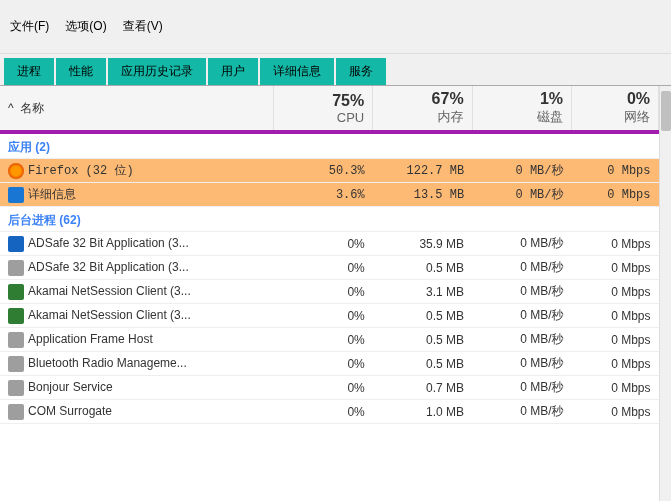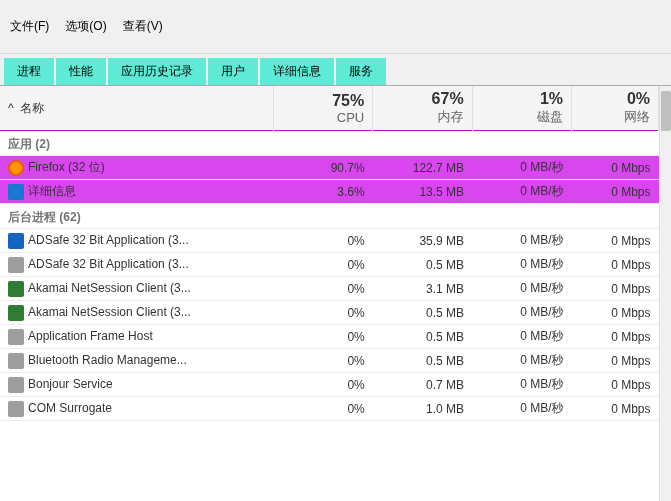--- a/index.html
+++ b/index.html
@@ -30,21 +30,21 @@
       padding: 4px 4px 0 4px;
       background: #f0f0f0;
       border-bottom: 1px solid #aaa;
     }
     .tab {
       padding: 4px 12px;
       cursor: pointer;
       font-size: 12px;
       border: 1px solid transparent;
       margin-right: 2px;
-      background: #5eead4;
+      background: #14b8a6;
       color: #000;
     }
     .tab.active {
       background: #ffffff;
       border: 2px solid #cc0000;
       border-bottom: none;
       font-weight: bold;
     }
     .main-content {
       display: flex;
@@ -56,21 +56,21 @@
       overflow-y: auto;
       overflow-x: hidden;
     }
     table {
       width: 100%;
       border-collapse: collapse;
       font-size: 12px;
     }
     thead tr {
       background: #f5f5f5;
-      border-bottom: 1px solid #a21caf;
+      border-bottom: 4px solid #a21caf;
     }
     thead th {
       padding: 4px 8px;
       text-align: right;
       font-weight: normal;
       color: #333;
       border-right: 1px solid #e0e0e0;
       white-space: nowrap;
     }
     thead th:first-child {
@@ -92,29 +92,30 @@
     tbody td {
       padding: 3px 8px;
       text-align: right;
       color: #333;
       white-space: nowrap;
     }
     tbody td:first-child {
       text-align: left;
     }
     .section-header td {
-      color: #737373;
+      color: #3b82f6;
       font-weight: bold;
       padding: 5px 20px 2px 8px;
       background: #fff;
       text-align: left;
       margin-top: 12px;
     }
     .highlighted {
-      background: #d946ef;
+      background: #fdba74;
+      font-family: Liberation Mono, monospace;
     }
     .app-icon {
       display: inline-block;
       width: 16px;
       height: 16px;
       margin-right: 4px;
       vertical-align: middle;
     }
     .firefox-icon {
       background: radial-gradient(circle at 50% 50%, #ff9800 40%, #e65100 70%);
@@ -203,21 +204,21 @@
             <div class="header-sub">网络</div>
           </th>
         </tr>
       </thead>
       <tbody id="table-body">
       <tr class="section-header">
             <td colspan="5">应用 (2)</td>
           </tr>
           <tr class="highlighted">
             <td><span class="app-icon firefox-icon"></span><span>Firefox (32 位)</span></td>
-            <td>90.7%</td>
+            <td>50.3%</td>
             <td>122.7 MB</td>
             <td>0 MB/秒</td>
             <td>0 Mbps</td>
           </tr>
           <tr class="highlighted">
             <td><span class="app-icon taskmgr-icon"></span><span>详细信息</span></td>
             <td>3.6%</td>
             <td>13.5 MB</td>
             <td>0 MB/秒</td>
             <td>0 Mbps</td>

